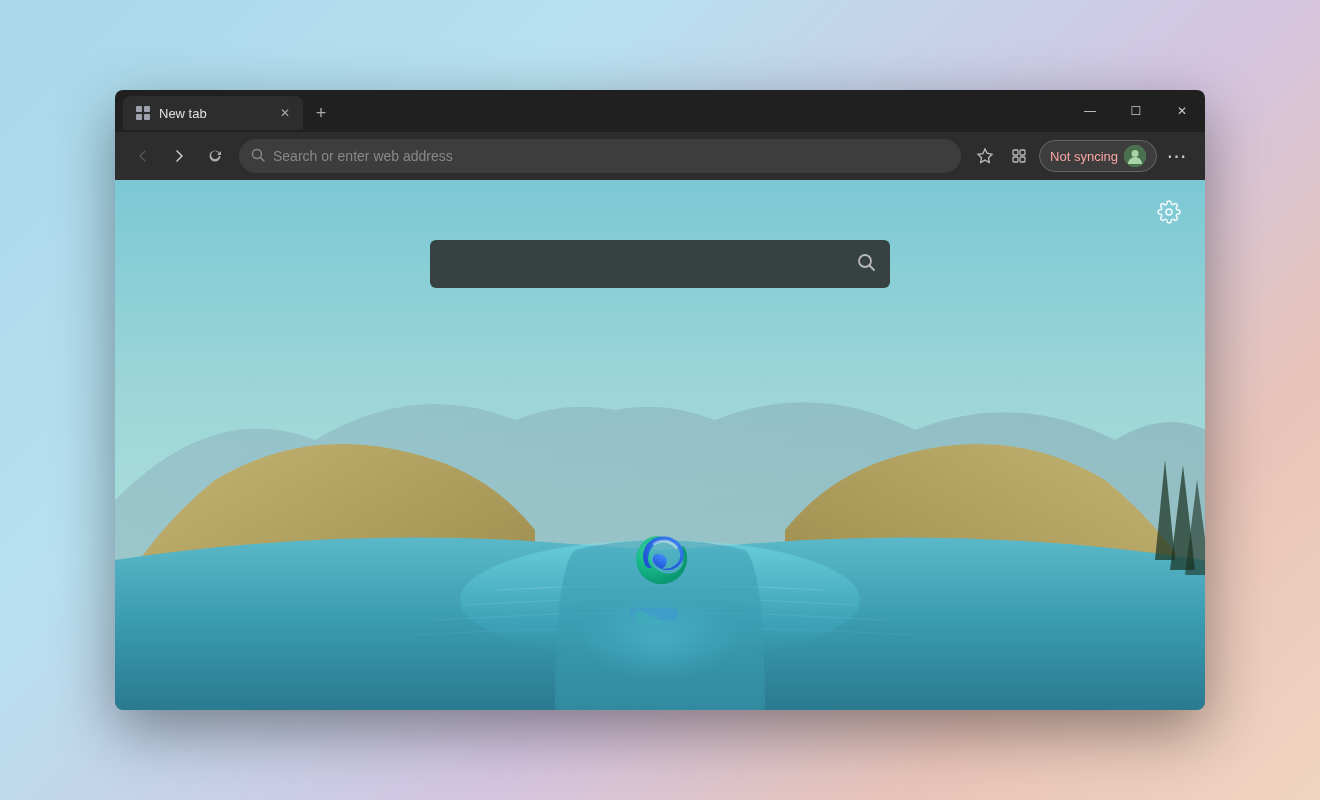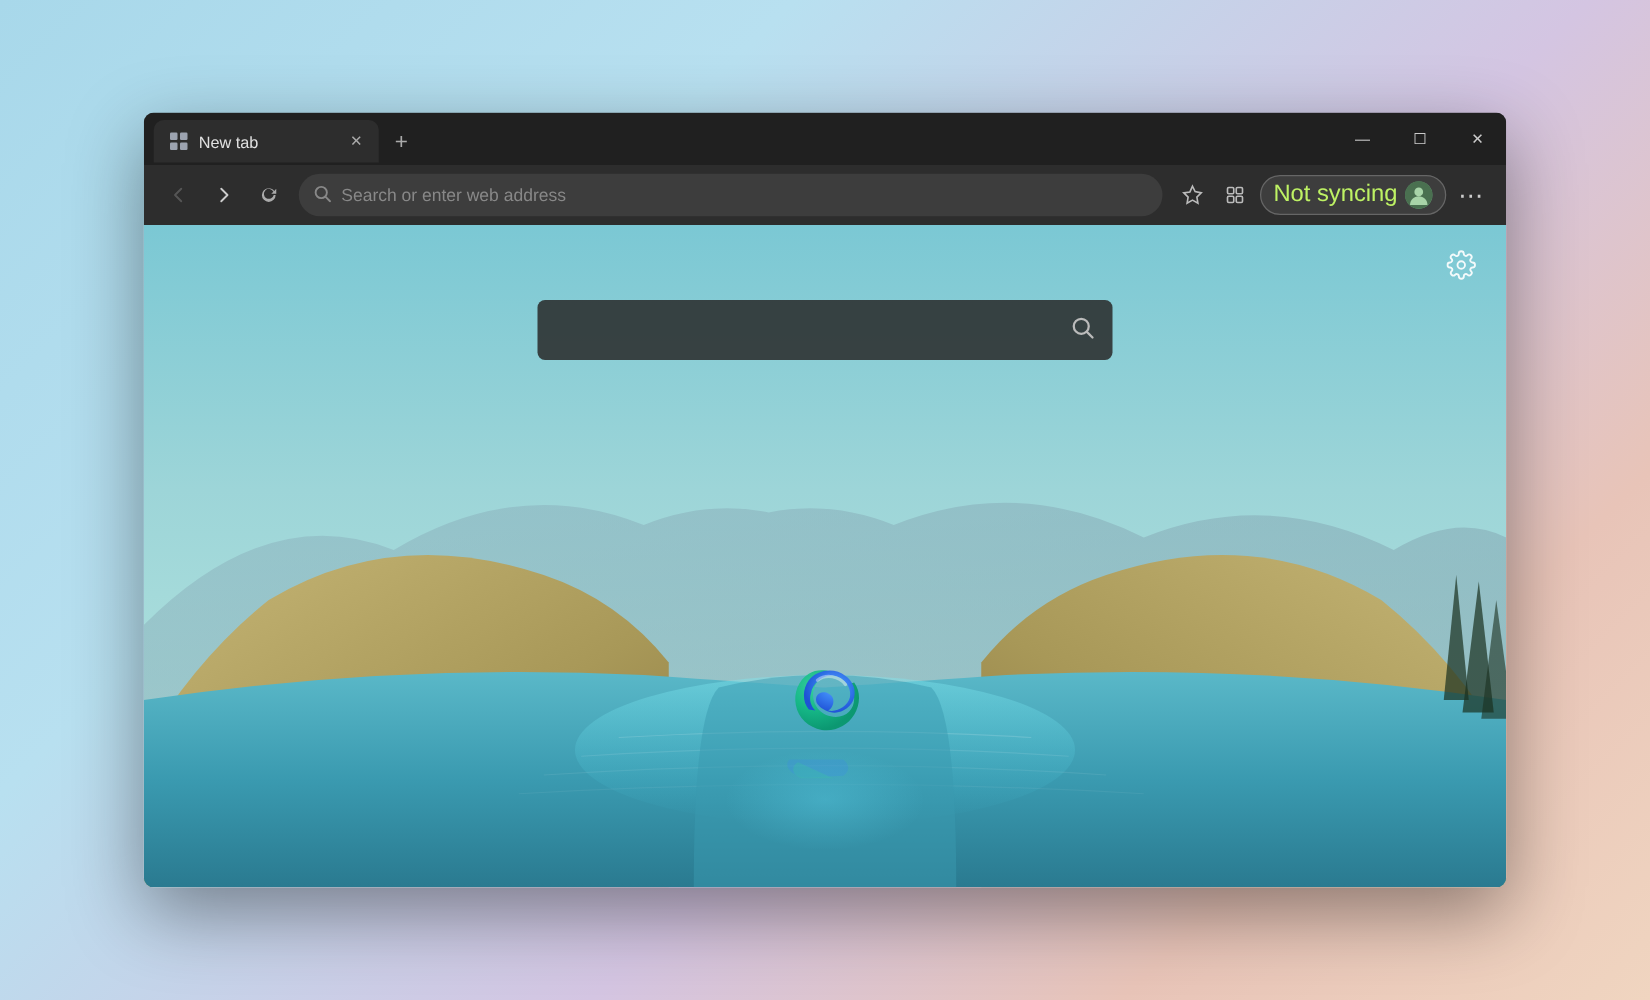--- a/index.html
+++ b/index.html
@@ -369,21 +369,21 @@
         <svg width="18" height="18" viewBox="0 0 18 18" fill="none">
           <rect x="3" y="3" width="5" height="5" rx="1" stroke="#bbb" stroke-width="1.3"></rect>
           <rect x="10" y="3" width="5" height="5" rx="1" stroke="#bbb" stroke-width="1.3"></rect>
           <rect x="3" y="10" width="5" height="5" rx="1" stroke="#bbb" stroke-width="1.3"></rect>
           <rect x="10" y="10" width="5" height="5" rx="1" stroke="#bbb" stroke-width="1.3"></rect>
         </svg>
       </div>
     </div>
 
     <div class="profile-btn">
-      <span style="color:#bef264; font-size:19px;">Not syncing</span>
+      <span style="color:#fca5a5; font-size:13px;">Not syncing</span>
       <div class="profile-avatar">
         <svg width="22" height="22" viewBox="0 0 22 22" fill="none">
           <circle cx="11" cy="11" r="11" fill="#4a7050"></circle>
           <circle cx="11" cy="8.5" r="3.5" fill="#a8d4a8"></circle>
           <path d="M4 19c0-3.87 3.13-7 7-7h0c3.87 0 7 3.13 7 7" fill="#a8d4a8"></path>
         </svg>
       </div>
     </div>
 
     <div class="nav-action-btn" title="Settings and more" style="font-size:20px; color:#ccc; letter-spacing:1px;">⋯</div>

